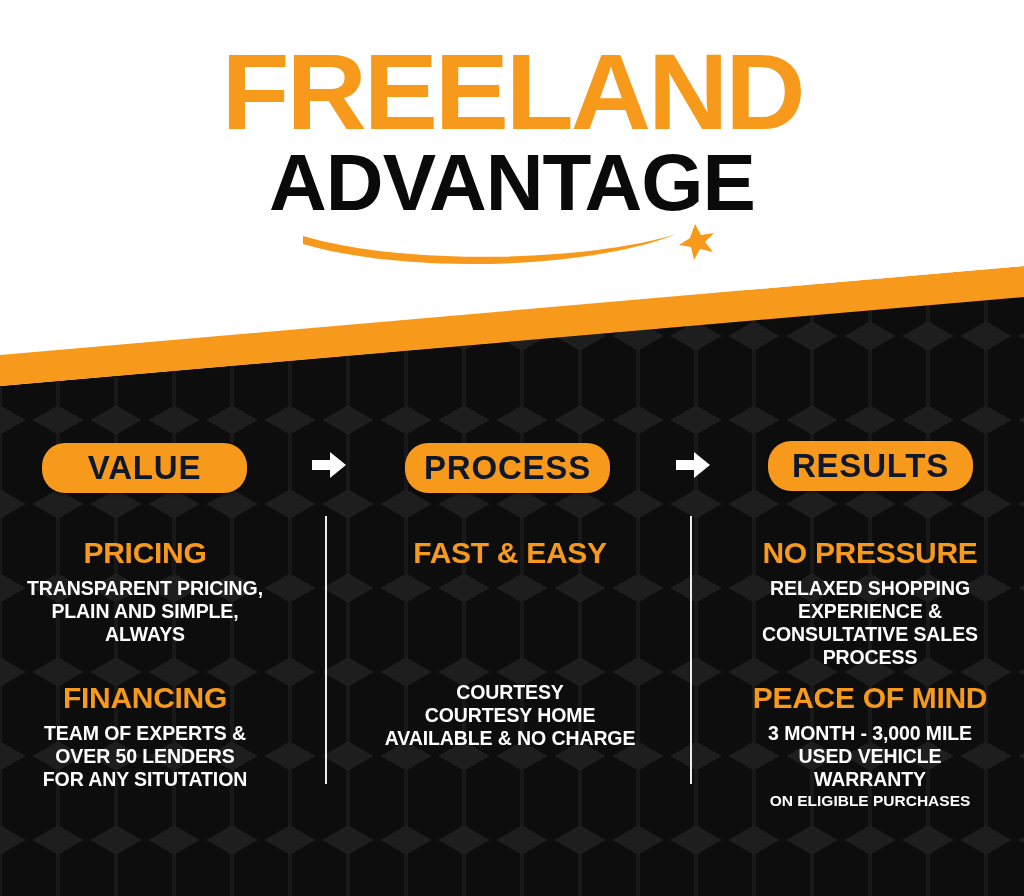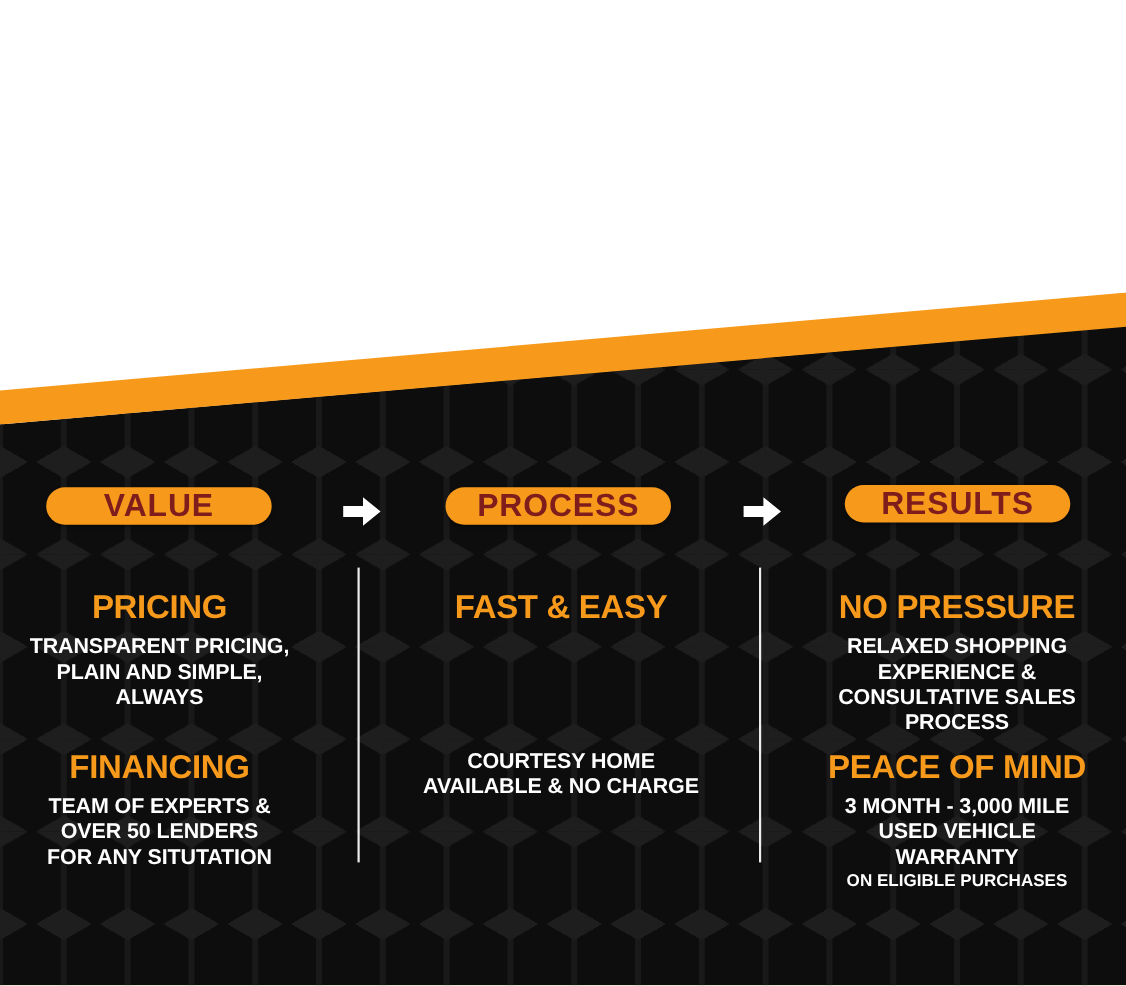--- a/index.html
+++ b/index.html
@@ -105,25 +105,25 @@
     position: absolute;
     left: 0;
     top: 0;
     width: 1024px;
     height: 896px;
     z-index: 4;
   }
 
   .pill {
     position: absolute;
-    height: 34px;
+    height: 50px;
     border-radius: 23px;
     background: #F79A1C;
-    color: #7f1d1d;
-    font-size: 29px;
+    color: #0f172a;
+    font-size: 33px;
     font-weight: 700;
     letter-spacing: 0.8px;
     display: flex;
     align-items: center;
     justify-content: center;
     font-family: "Liberation Sans", sans-serif;
     box-shadow: 0 2px 3px rgba(0,0,0,0.35);
   }
   #pill-value   { left: 42px;  top: 443px; width: 205px; }
   #pill-process { left: 405px; top: 443px; width: 205px; }
@@ -188,20 +188,30 @@
 </head>
 <body>
 
 <div id="infographic">
 
   <div class="band-layer">
     <div class="dark-body"></div>
     <div class="orange-band"></div>
   </div>
 
+  <div class="header" style="clip-path: polygon(0px 0px, 1024px 0px, 1024px 266px, 0px 355px);">
+    <div class="title-freeland">FREELAND</div>
+    <div class="title-advantage">ADVANTAGE</div>
+    <div class="swoosh-wrap">
+      <svg width="440" height="48" viewBox="0 0 440 48" xmlns="http://www.w3.org/2000/svg">
+        <path d="M 18 14 C 120 44, 300 40, 392 12 C 300 48, 120 52, 18 22 Z" fill="#F79A1C"></path>
+        <path d="M 410 2 L 416 13 L 429 11 L 420 20 L 428 30 L 415 27 L 409 38 L 406 25 L 394 23 L 405 16 Z" fill="#F79A1C"></path>
+      </svg>
+    </div>
+  </div>
 
   <div class="content">
 
     <div class="pill" id="pill-value">VALUE</div>
 
     <div class="arrow" id="arrow-1">
       <svg width="38" height="30" viewBox="0 0 38 30" xmlns="http://www.w3.org/2000/svg">
         <path d="M 2 10 L 20 10 L 20 2 L 36 15 L 20 28 L 20 20 L 2 20 Z" fill="#ffffff"></path>
       </svg>
     </div>
@@ -237,20 +247,21 @@
         </div>
       </div>
     </div>
 
     <div class="col" id="col-2">
       <div class="block" id="blk-2a">
         <div class="blk-heading">FAST &amp; EASY</div>
       </div>
       <div class="block" id="blk-2b">
         <div class="blk-body">
+          <div>COURTESY</div>
           <div>COURTESY HOME</div>
           <div>AVAILABLE &amp; NO CHARGE</div>
         </div>
       </div>
     </div>
 
     <div class="col" id="col-3">
       <div class="block" id="blk-3a">
         <div class="blk-heading">NO PRESSURE</div>
         <div class="blk-body">

